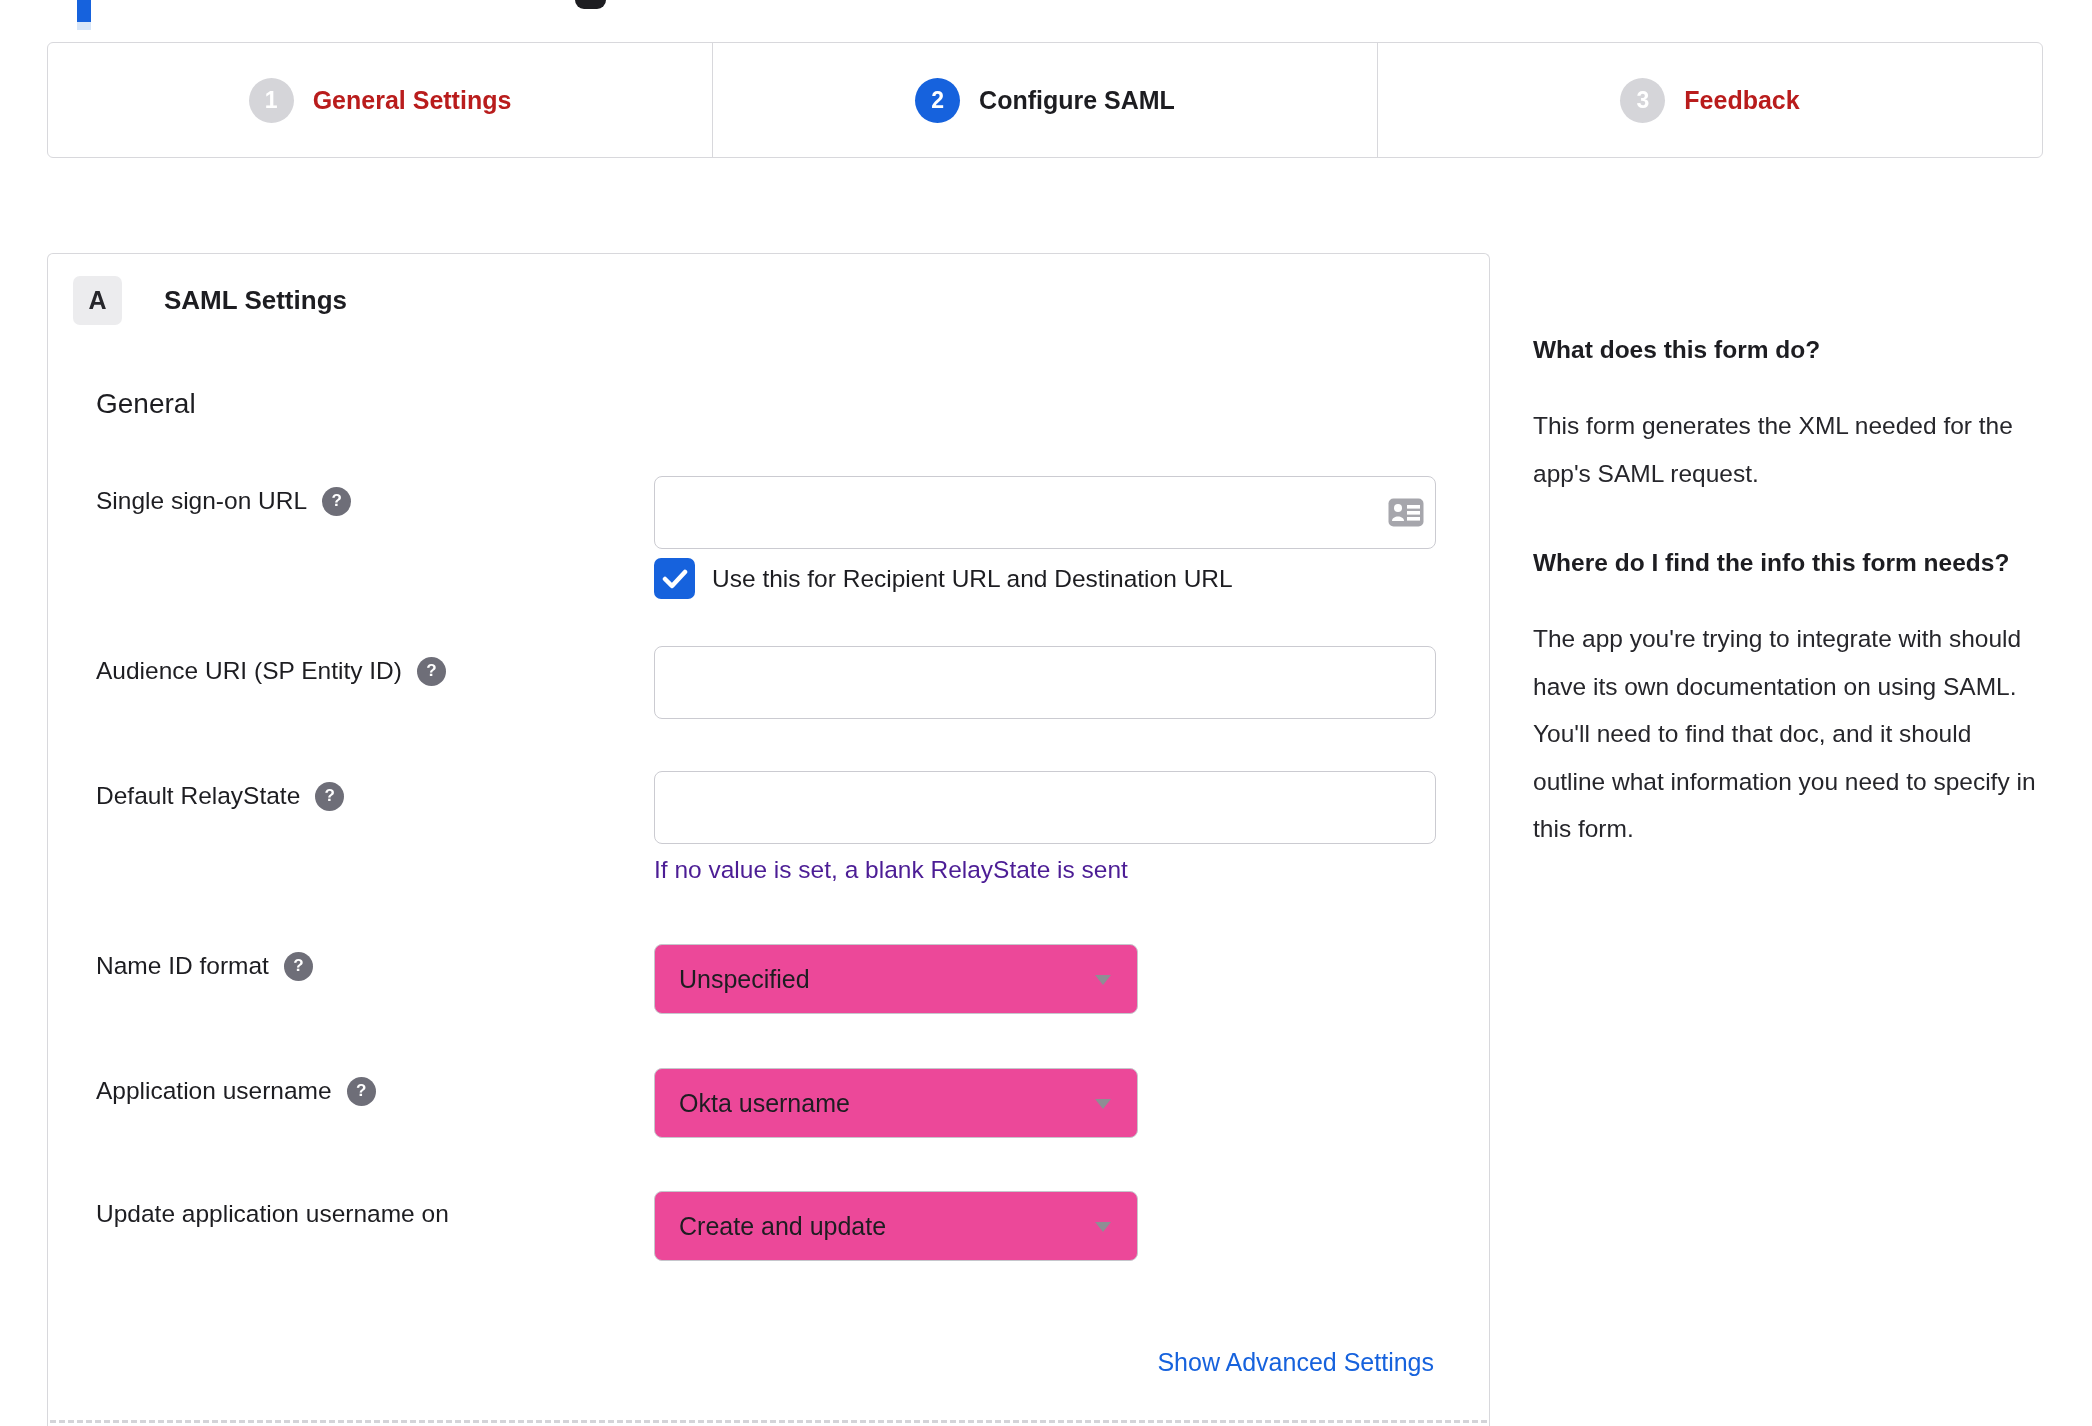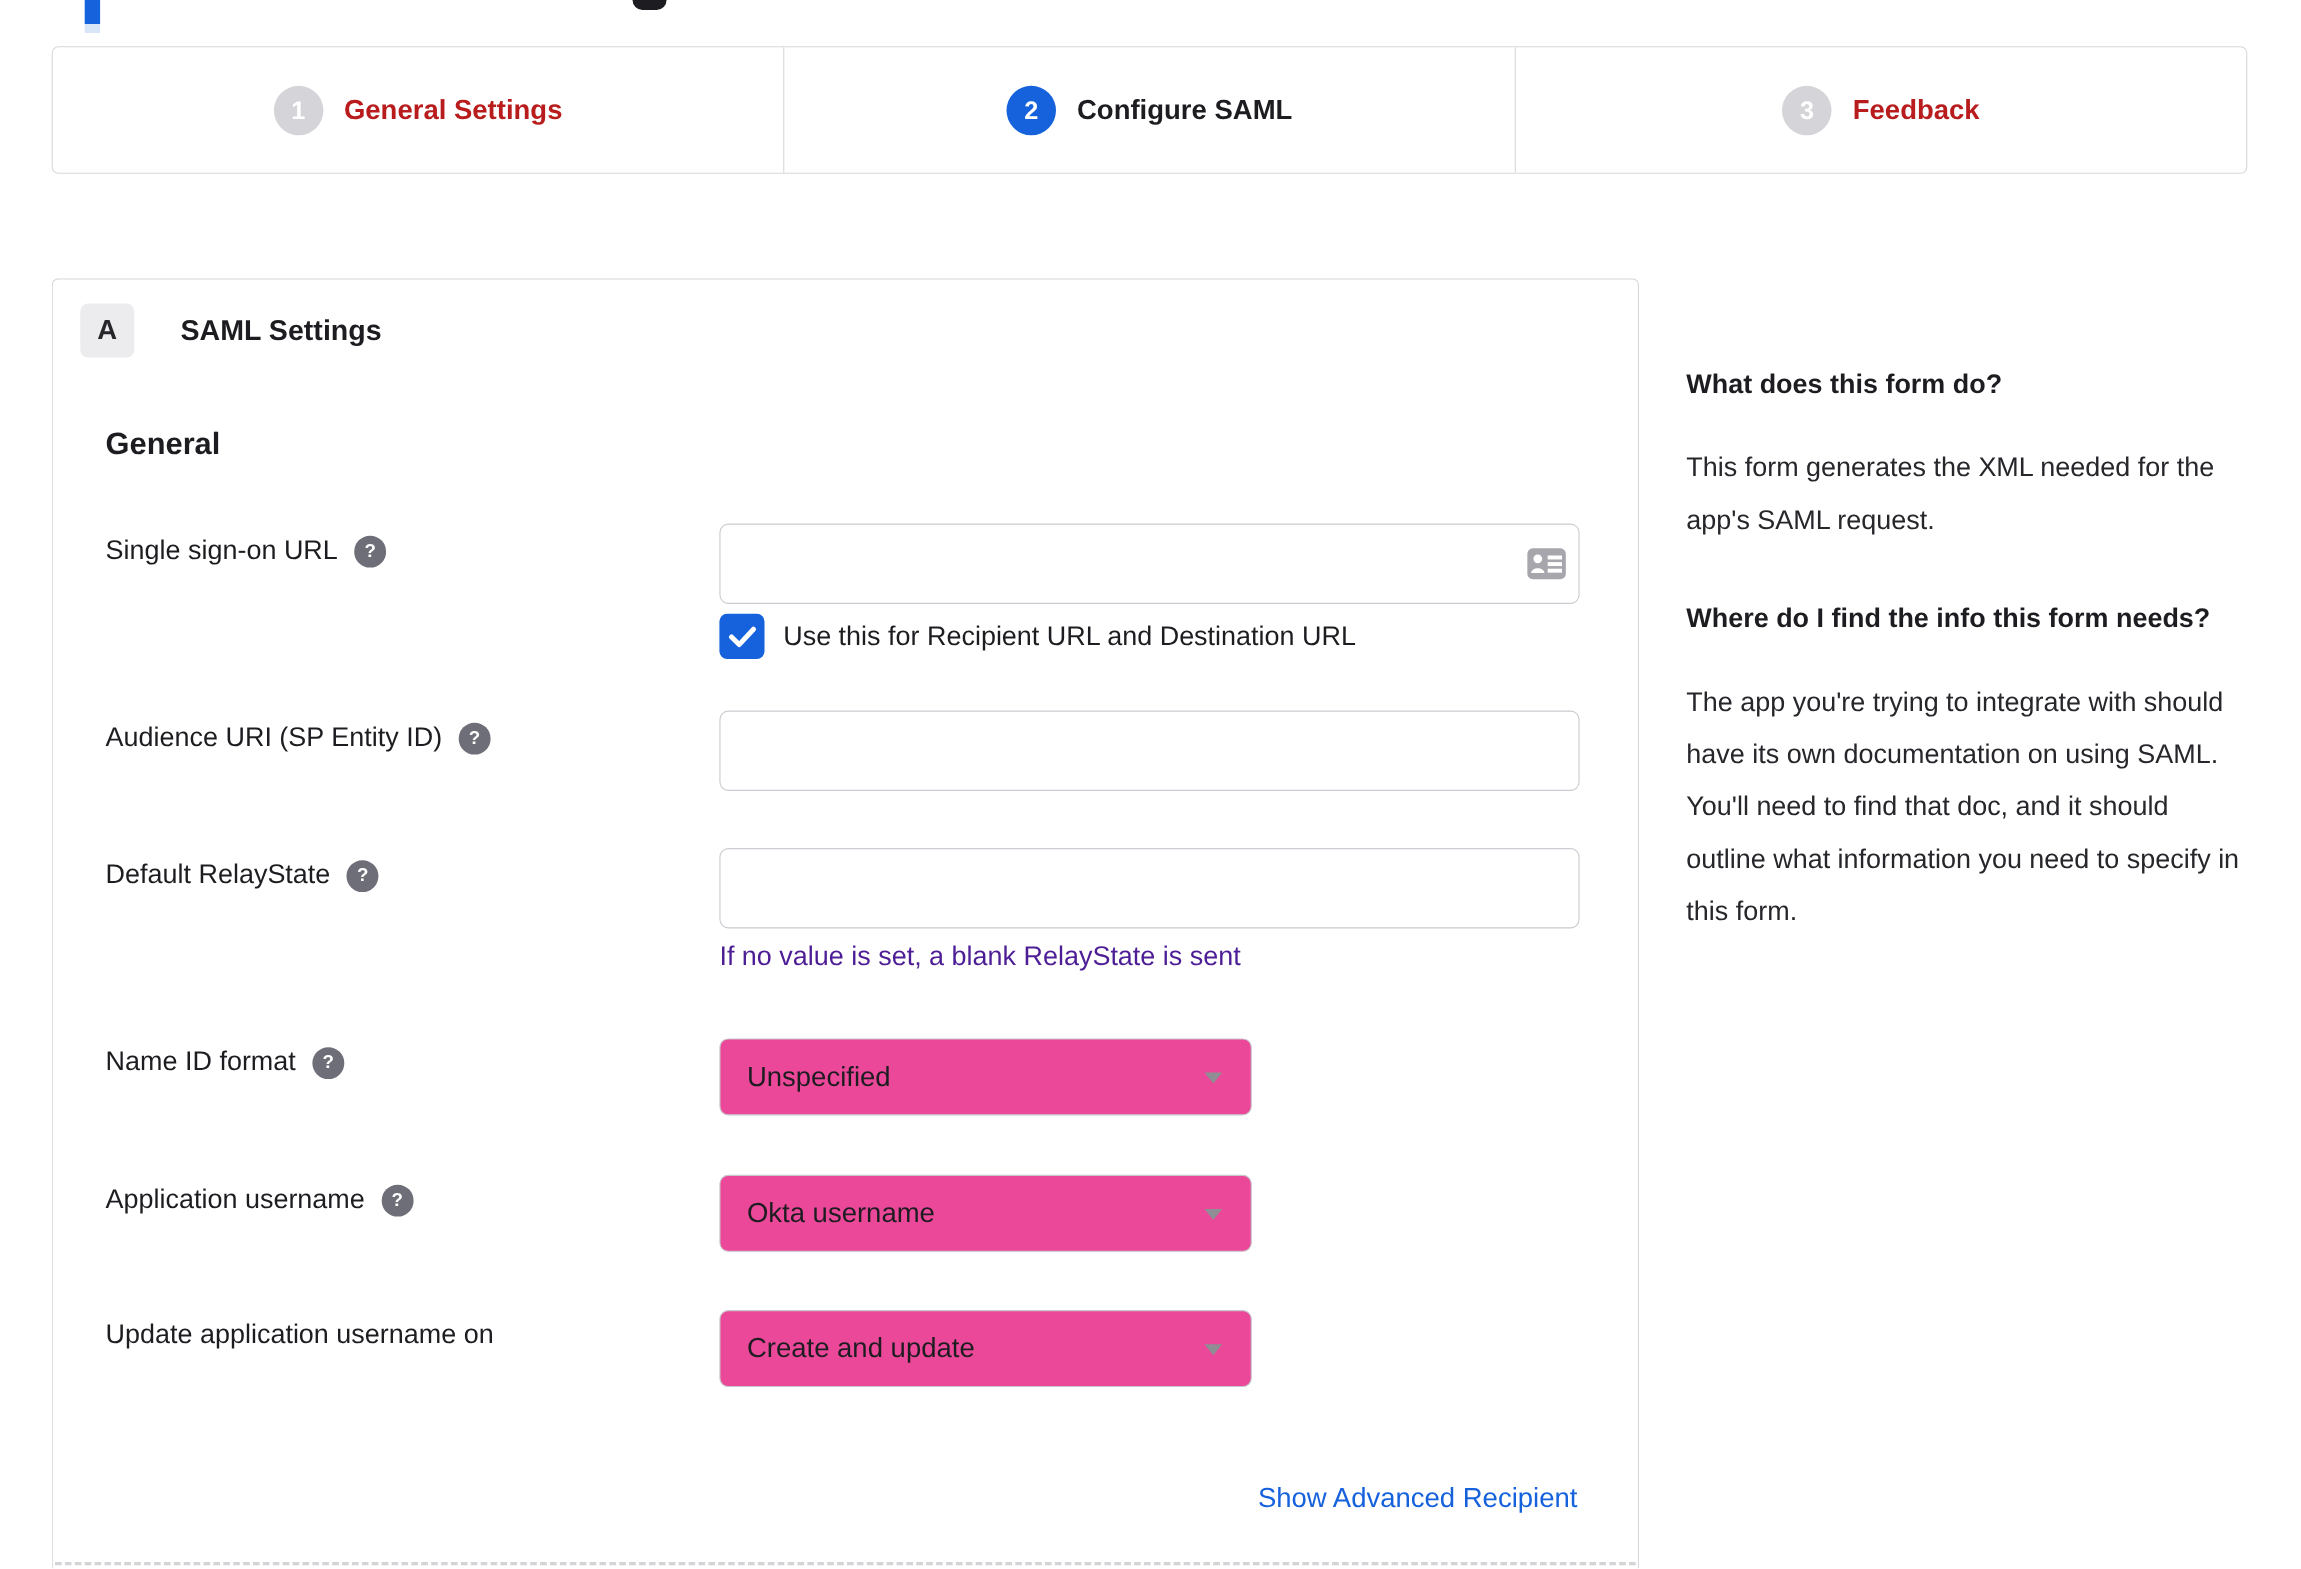--- a/index.html
+++ b/index.html
@@ -42,21 +42,21 @@
     background: #fff; border: 1px solid #d8d8dc; border-bottom: none;
     border-radius: 6px 6px 0 0;
   }
   .badge {
     position: absolute; left: 25px; top: 22px; width: 49px; height: 49px;
     background: #ececee; border-radius: 7px;
     display: flex; align-items: center; justify-content: center;
     font-size: 25px; font-weight: 700; color: #26262b;
   }
   .section-title { position: absolute; left: 116px; top: 31px; font-size: 26px; font-weight: 700; }
-  .group-title   { position: absolute; left: 48px; top: 134px; font-size: 28px; font-weight: 700; }
+  .group-title   { position: absolute; left: 48px; top: 134px; font-size: 28px; font-weight: 400; }
 
   .field-label {
     position: absolute; left: 48px; height: 30px;
     display: flex; align-items: center; gap: 15px;
     font-size: 24.5px; color: #1d1d21; white-space: nowrap;
   }
   .help-icon {
     width: 29px; height: 29px; border-radius: 50%;
     background: #6e6e78; color: #fff;
     font-size: 17px; font-weight: 700;
@@ -198,21 +198,21 @@
   </div>
 
   <div class="field-label" style="top:945px">
     <span>Update application username on</span>
   </div>
   <div class="select" style="top:937px">
     <span>Create and update</span>
     <span class="caret"></span>
   </div>
 
-  <a class="advanced-link">Show Advanced Recipient</a>
+  <a class="advanced-link">Show Advanced Settings</a>
 
   <div class="dashed-divider"></div>
 </div>
 
 <div class="side-help">
   <h3>What does this form do?</h3>
   <p>This form generates the XML needed for the app's SAML request.</p>
   <h3>Where do I find the info this form needs?</h3>
   <p>The app you're trying to integrate with should have its own documentation on using SAML. You'll need to find that doc, and it should outline what information you need to specify in this form.</p>
 </div>

